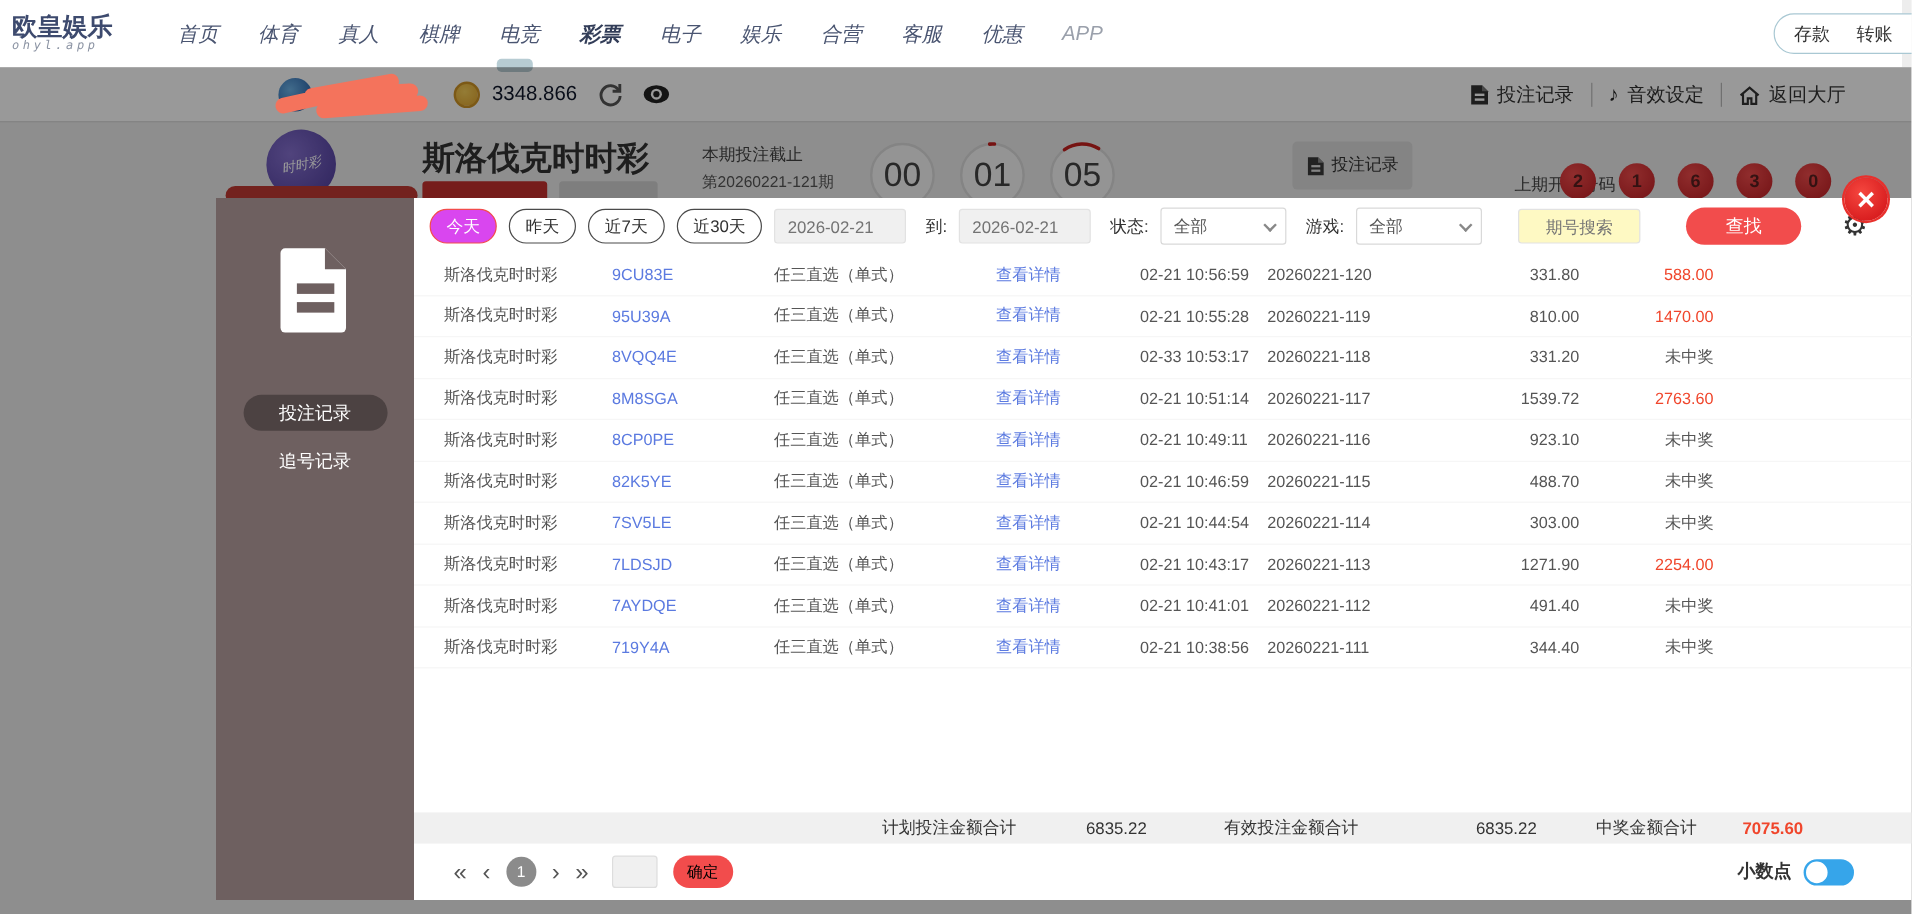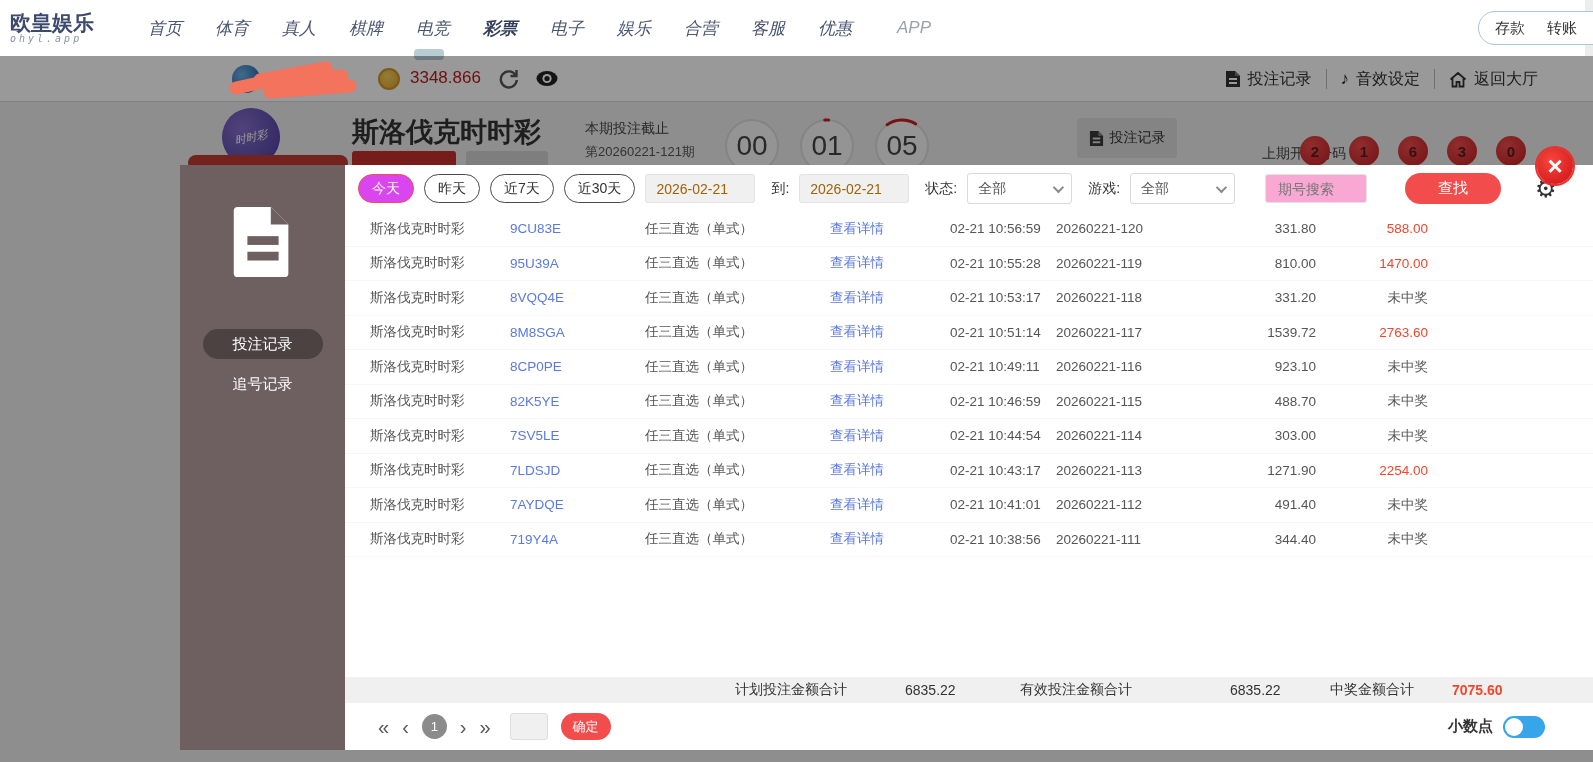--- a/index.html
+++ b/index.html
@@ -11,36 +11,36 @@
   }
   
   .topnav { position:absolute; top:0; left:0; right:8px; height:56px; background:#fff; z-index:10;
             display:flex; align-items:center; }
   .logo { margin-left:10px; width:132px; line-height:1.05; cursor:pointer; }
   .logo-title { color:#3d4a6e; font-weight:bold; font-size:21px; }
   .logo-sub { color:#8b93a3; font-size:10px; letter-spacing:3px; font-family:"DejaVu Sans Mono",monospace;font-style:italic; }
   .nav-items { display:flex; align-items:center; gap:21px;font-style:italic; }
   .nav-item { font-size:17px; color:#4a5571; padding:6px 6px; cursor:pointer; white-space:nowrap; }
   .nav-item.active { font-weight:bold; color:#323d58; }
-  .nav-item.muted { color:#9aa0ab;margin-left:12px; }
+  .nav-item.muted { color:#9aa0ab; }
   .nav-indicator { position:absolute; left:414px; top:49px; width:30px; height:11px;
                    background:#b7ccd3; border-radius:4px; }
   .wallet-pill { position:absolute; left:1478px; top:11px; width:170px; height:34px;
                  border:1px solid #a9c8d3; border-radius:18px; background:#fff;
                  display:flex; align-items:center; padding:0 16px; gap:22px; }
   .wallet-action { font-size:15px; color:#333; cursor:pointer; white-space:nowrap; }
 
   
   .userbar { position:absolute; top:56px; left:0; right:0; height:46px; background:#fff;
              border-bottom:1px solid #d5d5d5; }
   .avatar { position:absolute; left:232px; top:9px; width:28px; height:28px; border-radius:50%;
             background:radial-gradient(circle at 35% 35%, #6db3e8, #1a4f9c); }
   .coin { position:absolute; left:378px; top:12px; width:22px; height:22px; border-radius:50%;
           background:radial-gradient(circle at 40% 35%, #f7cf5a, #dfa32c); border:2px solid #cf9426; }
-  .balance { position:absolute; left:410px; top:12px; font-size:17px; color:#b91c1c; }
+  .balance { position:absolute; left:410px; top:12px; font-size:17px; color:#0f172a; }
   .refresh-ic { position:absolute; left:498px; top:12px; }
   .eye-ic { position:absolute; left:535px; top:14px; }
   .ub-links { position:absolute; right:55px; top:0; height:46px; display:flex; align-items:center; gap:14px; }
   .ub-link { display:flex; align-items:center; gap:7px; font-size:16px; color:#333; cursor:pointer; }
   .ub-sep { width:1px; height:20px; background:#bbb; }
   .note-glyph { font-size:17px; color:#222; }
 
   
   .game-logo { position:absolute; left:222px; top:108px; width:58px; height:58px; border-radius:50%;
                background:radial-gradient(circle at 38% 32%, #8671d0, #4c3a99);
@@ -80,29 +80,29 @@
   .msb-item { width:120px; height:30px; border-radius:16px; display:flex; align-items:center;
               justify-content:center; color:#fff; font-size:15px; margin-bottom:10px; cursor:pointer; }
   .msb-item.active { background:#4c4242; }
   .mmain { flex:1; display:flex; flex-direction:column; min-width:0; }
 
   .filters { height:47px; display:flex; align-items:center; padding-left:13px; gap:10px; flex-shrink:0; }
   .qbtn { height:29px; padding:0 13px; border:1px solid #4a4a4a; border-radius:15px; background:#fff;
           font-size:14px; color:#333; cursor:pointer; font-family:inherit; white-space:nowrap; }
   .qbtn.active { background:#d946ef; border-color:#f24c4c; color:#fff; }
   .dateinput { width:110px; height:29px; background:#f0f0f0; border:1px solid #e2e2e2; border-radius:3px;
-               padding:0 10px; font-size:14px; color:#a16207; font-family:inherit; }
+               padding:0 10px; font-size:14px; color:#737373; font-family:inherit; }
   .flabel { font-size:14px; color:#333; margin-left:6px; white-space:nowrap; }
   .fselect { width:105px; height:31px; border:1px solid #d9d9d9; border-radius:3px; background:#fff;
              display:flex; align-items:center; justify-content:space-between; padding:0 10px;
              font-size:14px; color:#555; cursor:pointer; }
   .chev { width:8px; height:8px; border-right:2px solid #888; border-bottom:2px solid #888;
           transform:rotate(45deg) translateY(-2px); }
-  .searchinput { width:102px; height:29px; background:#f9a8d4; border:1px solid #e2e2e2; border-radius:3px;
-                 padding:0 12px; font-size:14px; color:#666; margin-left:20px; font-family:inherit; }
+  .searchinput { width:102px; height:29px; background:#fef9c3; border:1px solid #e2e2e2; border-radius:3px;
+                 padding:0 22px; font-size:14px; color:#666; margin-left:20px; font-family:inherit; }
   .findbtn { width:96px; height:31px; background:#f24c4c; border:none; border-radius:16px; color:#fff;
              font-size:15px; margin-left:28px; cursor:pointer; font-family:inherit; }
   .gear { margin-left:24px; font-size:24px; color:#333; cursor:pointer; line-height:1; }
 
   .tgrid { display:grid; grid-template-columns:140px 135px 185px 120px 106px 150px 110px 112px 1fr;
            padding:0 45px 0 25px; align-items:center; }
   .thead { height:34px; background:#f1f1f1; color:#8a8a8a; font-size:13.5px; flex-shrink:0; }
   .trow { height:34.5px; color:#555; font-size:13.5px; border-bottom:1px solid #f6f6f6; }
   .tgrid > :nth-child(7), .tgrid > :nth-child(8), .tgrid > :nth-child(9) { text-align:right; }
   .cell-link { color:#5b7ae0; cursor:pointer; text-decoration:none; }
@@ -114,21 +114,21 @@
   .tt-l1 { width:170px;font-family:Liberation Mono, monospace; } .tt-v1 { width:115px; } .tt-l2 { width:210px; }
   .tt-v2 { width:100px; } .tt-l3 { width:122px; }
   .tt-win { color:#f0462c; font-weight:bold; }
 
   .pager { height:47px; display:flex; align-items:center; padding-left:33px; gap:13px; flex-shrink:0; }
   .parrow { font-size:20px; color:#555; cursor:pointer; line-height:1; }
   .pnum { width:25px; height:25px; border-radius:50%; background:#8b8b8b; color:#fff; font-size:13px;
           display:flex; align-items:center; justify-content:center; cursor:pointer; }
   .pinput { width:38px; height:27px; background:#f0f0f0; border:1px solid #ddd; border-radius:3px;
             margin-left:6px; font-family:inherit; padding:0 6px; }
-  .okbtn { width:50px; height:27px; background:#f24c4c; border:none; border-radius:14px; color:#ffffff;
+  .okbtn { width:50px; height:27px; background:#f24c4c; border:none; border-radius:14px; color:#000000;
            font-size:13px; cursor:pointer; font-family:inherit; }
   .decimal { margin-left:auto; margin-right:48px; display:flex; align-items:center; gap:10px;
              font-size:15px; color:#333;font-weight:bold; }
   .toggle { position:relative; width:42px; height:22px; border-radius:11px; background:#36a5ea; cursor:pointer; }
   .toggle .knob { position:absolute; left:2px; top:2px; width:18px; height:18px; border-radius:50%; background:#fff; }
 
   .close-btn { position:absolute; left:1537px; top:148px; width:36px; height:36px; border-radius:50%;
                background:radial-gradient(circle at 40% 35%, #f5473f, #cf0f14);
                box-shadow:0 0 0 2px #e8302c; z-index:40; color:#fff; font-size:26px; font-weight:bold;
                display:flex; align-items:center; justify-content:center; cursor:pointer; line-height:1; }
@@ -317,21 +317,21 @@
           <span>20260221-119</span>
           <span>810.00</span>
           <span class="status-win">1470.00</span>
           <span></span>
         </div>
         <div class="tgrid trow">
           <span>斯洛伐克时时彩</span>
           <a class="cell-link">8VQQ4E</a>
           <span>任三直选（单式）</span>
           <a class="cell-link">查看详情</a>
-          <span>02-21 10:53:17</span>
+          <span>02-33 10:53:17</span>
           <span>20260221-118</span>
           <span>331.20</span>
           <span>未中奖</span>
           <span></span>
         </div>
         <div class="tgrid trow">
           <span>斯洛伐克时时彩</span>
           <a class="cell-link">8M8SGA</a>
           <span>任三直选（单式）</span>
           <a class="cell-link">查看详情</a>

